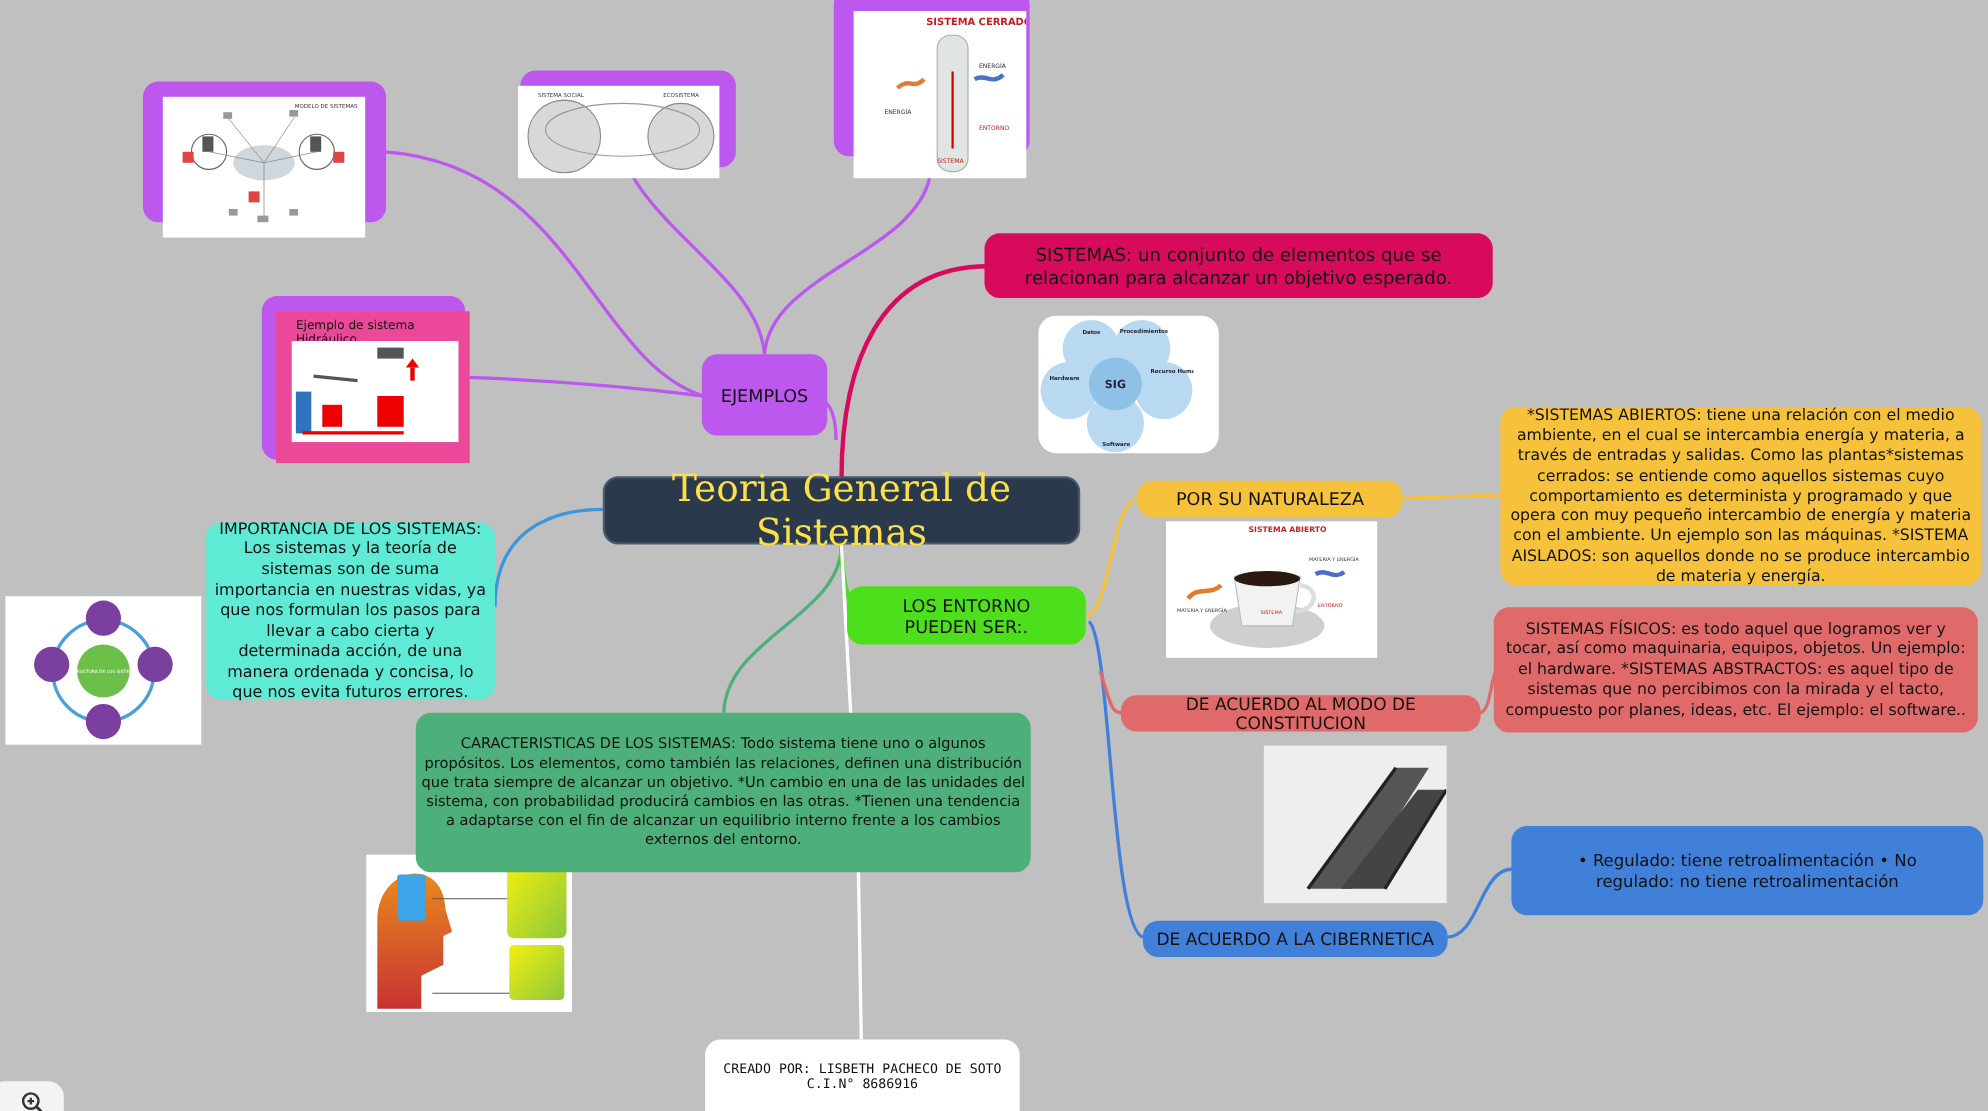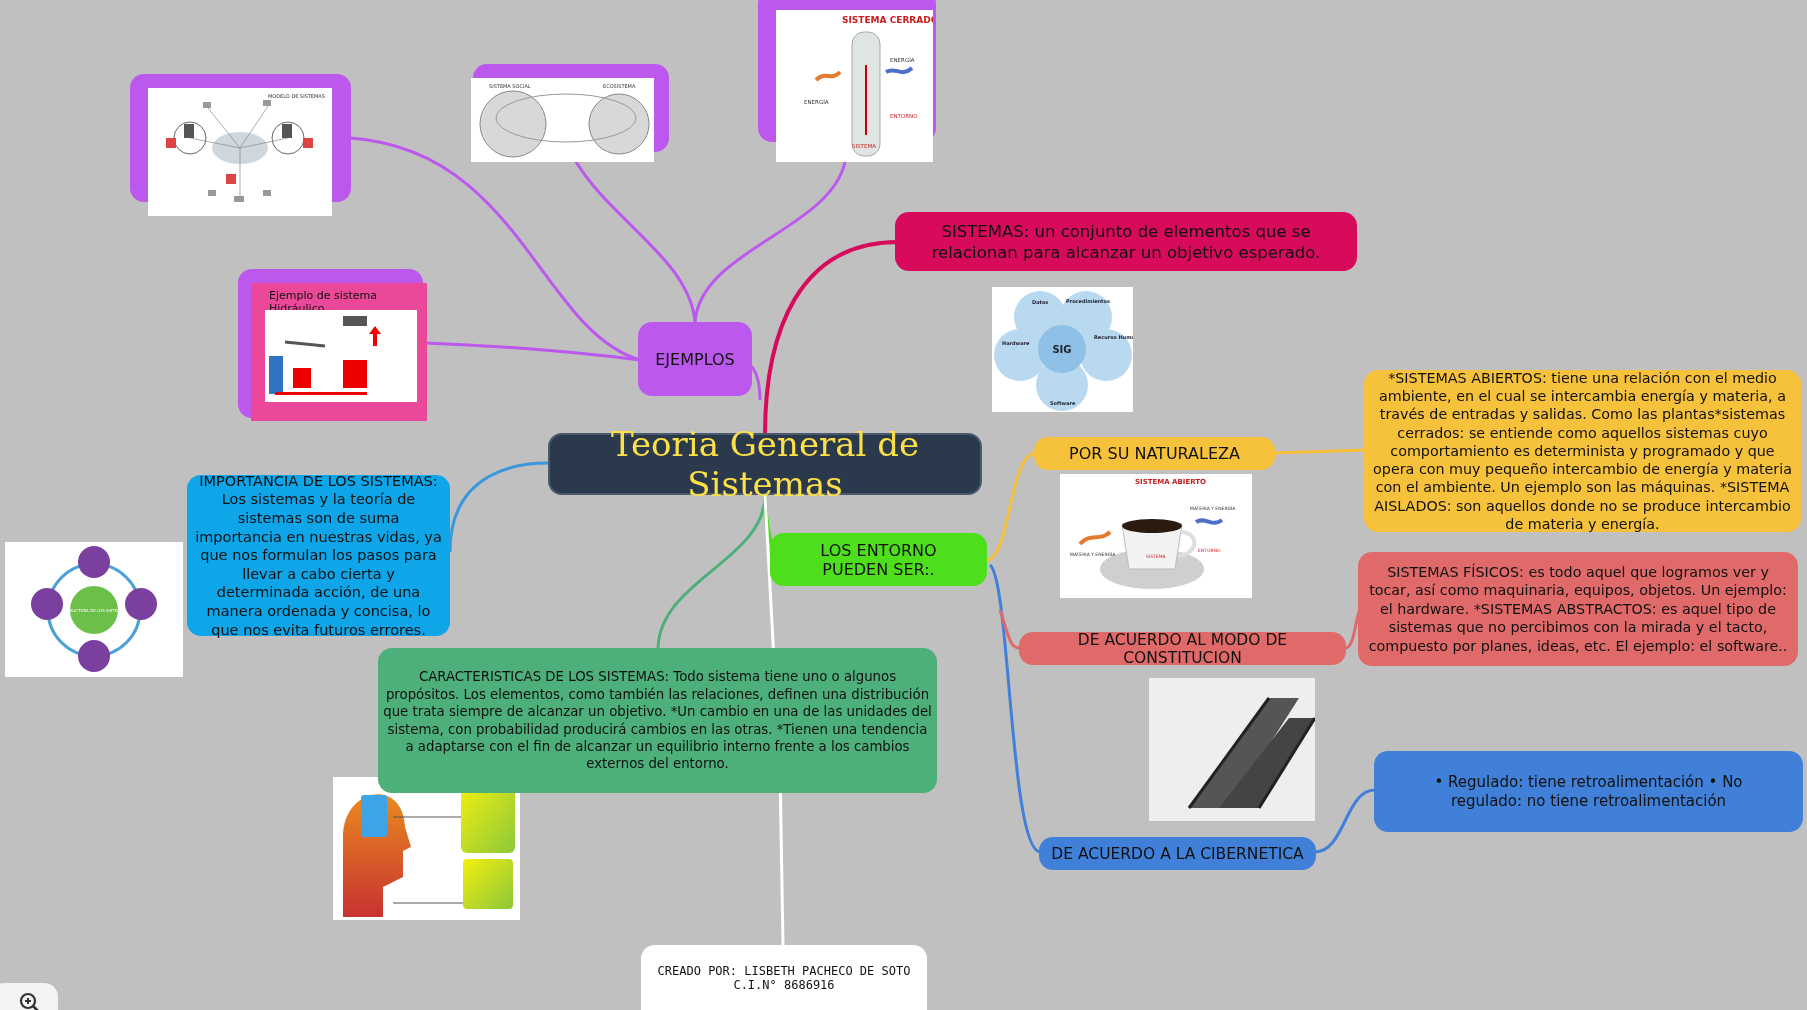--- a/index.html
+++ b/index.html
@@ -113,21 +113,21 @@
     <rect x="28" y="58" width="18" height="20" fill="#e00"></rect>
     <rect x="78" y="50" width="24" height="28" fill="#e00"></rect>
     <rect x="78" y="6" width="24" height="10" fill="#555"></rect>
     <rect x="10" y="82" width="92" height="3" fill="#e00"></rect>
     <line x1="20" y1="32" x2="60" y2="36" stroke="#555" stroke-width="3"></line>
     <polygon points="110,16 104,24 116,24" fill="#e00"></polygon>
       <rect x="108" y="24" width="4" height="12" fill="#e00"></rect>
   </svg>
 </div>
 
-<div class="imgbox" style="left:992px;top:287px;width:141px;height:125px;">
+<div class="imgbox" style="left:944px;top:287px;width:164px;height:125px;border-radius:16px;">
   <svg width="141" height="125" viewBox="0 0 141 125">
     <circle cx="48" cy="30" r="26" fill="#b9d9f0"></circle>
       <circle cx="94" cy="30" r="26" fill="#b9d9f0"></circle>
     <circle cx="28" cy="68" r="26" fill="#b9d9f0"></circle>
       <circle cx="114" cy="68" r="26" fill="#b9d9f0"></circle>
     <circle cx="70" cy="98" r="26" fill="#b9d9f0"></circle>
       <circle cx="70" cy="62" r="24" fill="#8fc0e6"></circle>
     <text x="70" y="66" text-anchor="middle" font-size="10" font-weight="bold" fill="#223">SIG</text>
     <text x="40" y="17" font-size="5" font-weight="bold" fill="#223">Datos</text>
     <text x="74" y="16" font-size="5" font-weight="bold" fill="#223">Procedimientos</text>
@@ -201,21 +201,21 @@
 </div>
 
 <div class="node pill" style="left:638px;top:322px;width:114px;height:74px;background:#bc58ee;font-size:16px;">
   <span>EJEMPLOS</span>
 </div>
 
 <div class="node txt" style="left:895px;top:212px;width:462px;height:59px;background:#d80a5b;font-size:16.5px;line-height:21px;">
   <span>SISTEMAS: un conjunto de elementos que se relacionan para alcanzar un objetivo esperado.</span>
 </div>
 
-<div class="node txt" style="left:187px;top:475px;width:263px;height:161px;background:#0ea5e9;font-size:14.5px;line-height:18.6px;padding:6px 8px;">
+<div class="node txt" style="left:187px;top:475px;width:263px;height:161px;background:#5eead4;font-size:14.5px;line-height:18.6px;padding:6px 8px;">
   <span>IMPORTANCIA DE LOS SISTEMAS: Los sistemas y la teoría de sistemas son de suma importancia en nuestras vidas, ya que nos formulan los pasos para llevar a cabo cierta y determinada acción, de una manera ordenada y concisa, lo que nos evita futuros errores.</span>
 </div>
 
 <div class="node txt" style="left:378px;top:648px;width:559px;height:145px;background:#4daf79;font-size:13.3px;line-height:17.4px;padding:8px 4px;">
   <span>CARACTERISTICAS DE LOS SISTEMAS: Todo sistema tiene uno o algunos propósitos. Los elementos, como también las relaciones, definen una distribución que trata siempre de alcanzar un objetivo. *Un cambio en una de las unidades del sistema, con probabilidad producirá cambios en las otras. *Tienen una tendencia a adaptarse con el fin de alcanzar un equilibrio interno frente a los cambios externos del entorno.</span>
 </div>
 
 <div class="node pill" style="left:770px;top:533px;width:217px;height:53px;background:#4ddf1c;font-size:16px;line-height:19px;padding:0 30px;">
   <span>LOS ENTORNO PUEDEN SER:.</span>
 </div>

